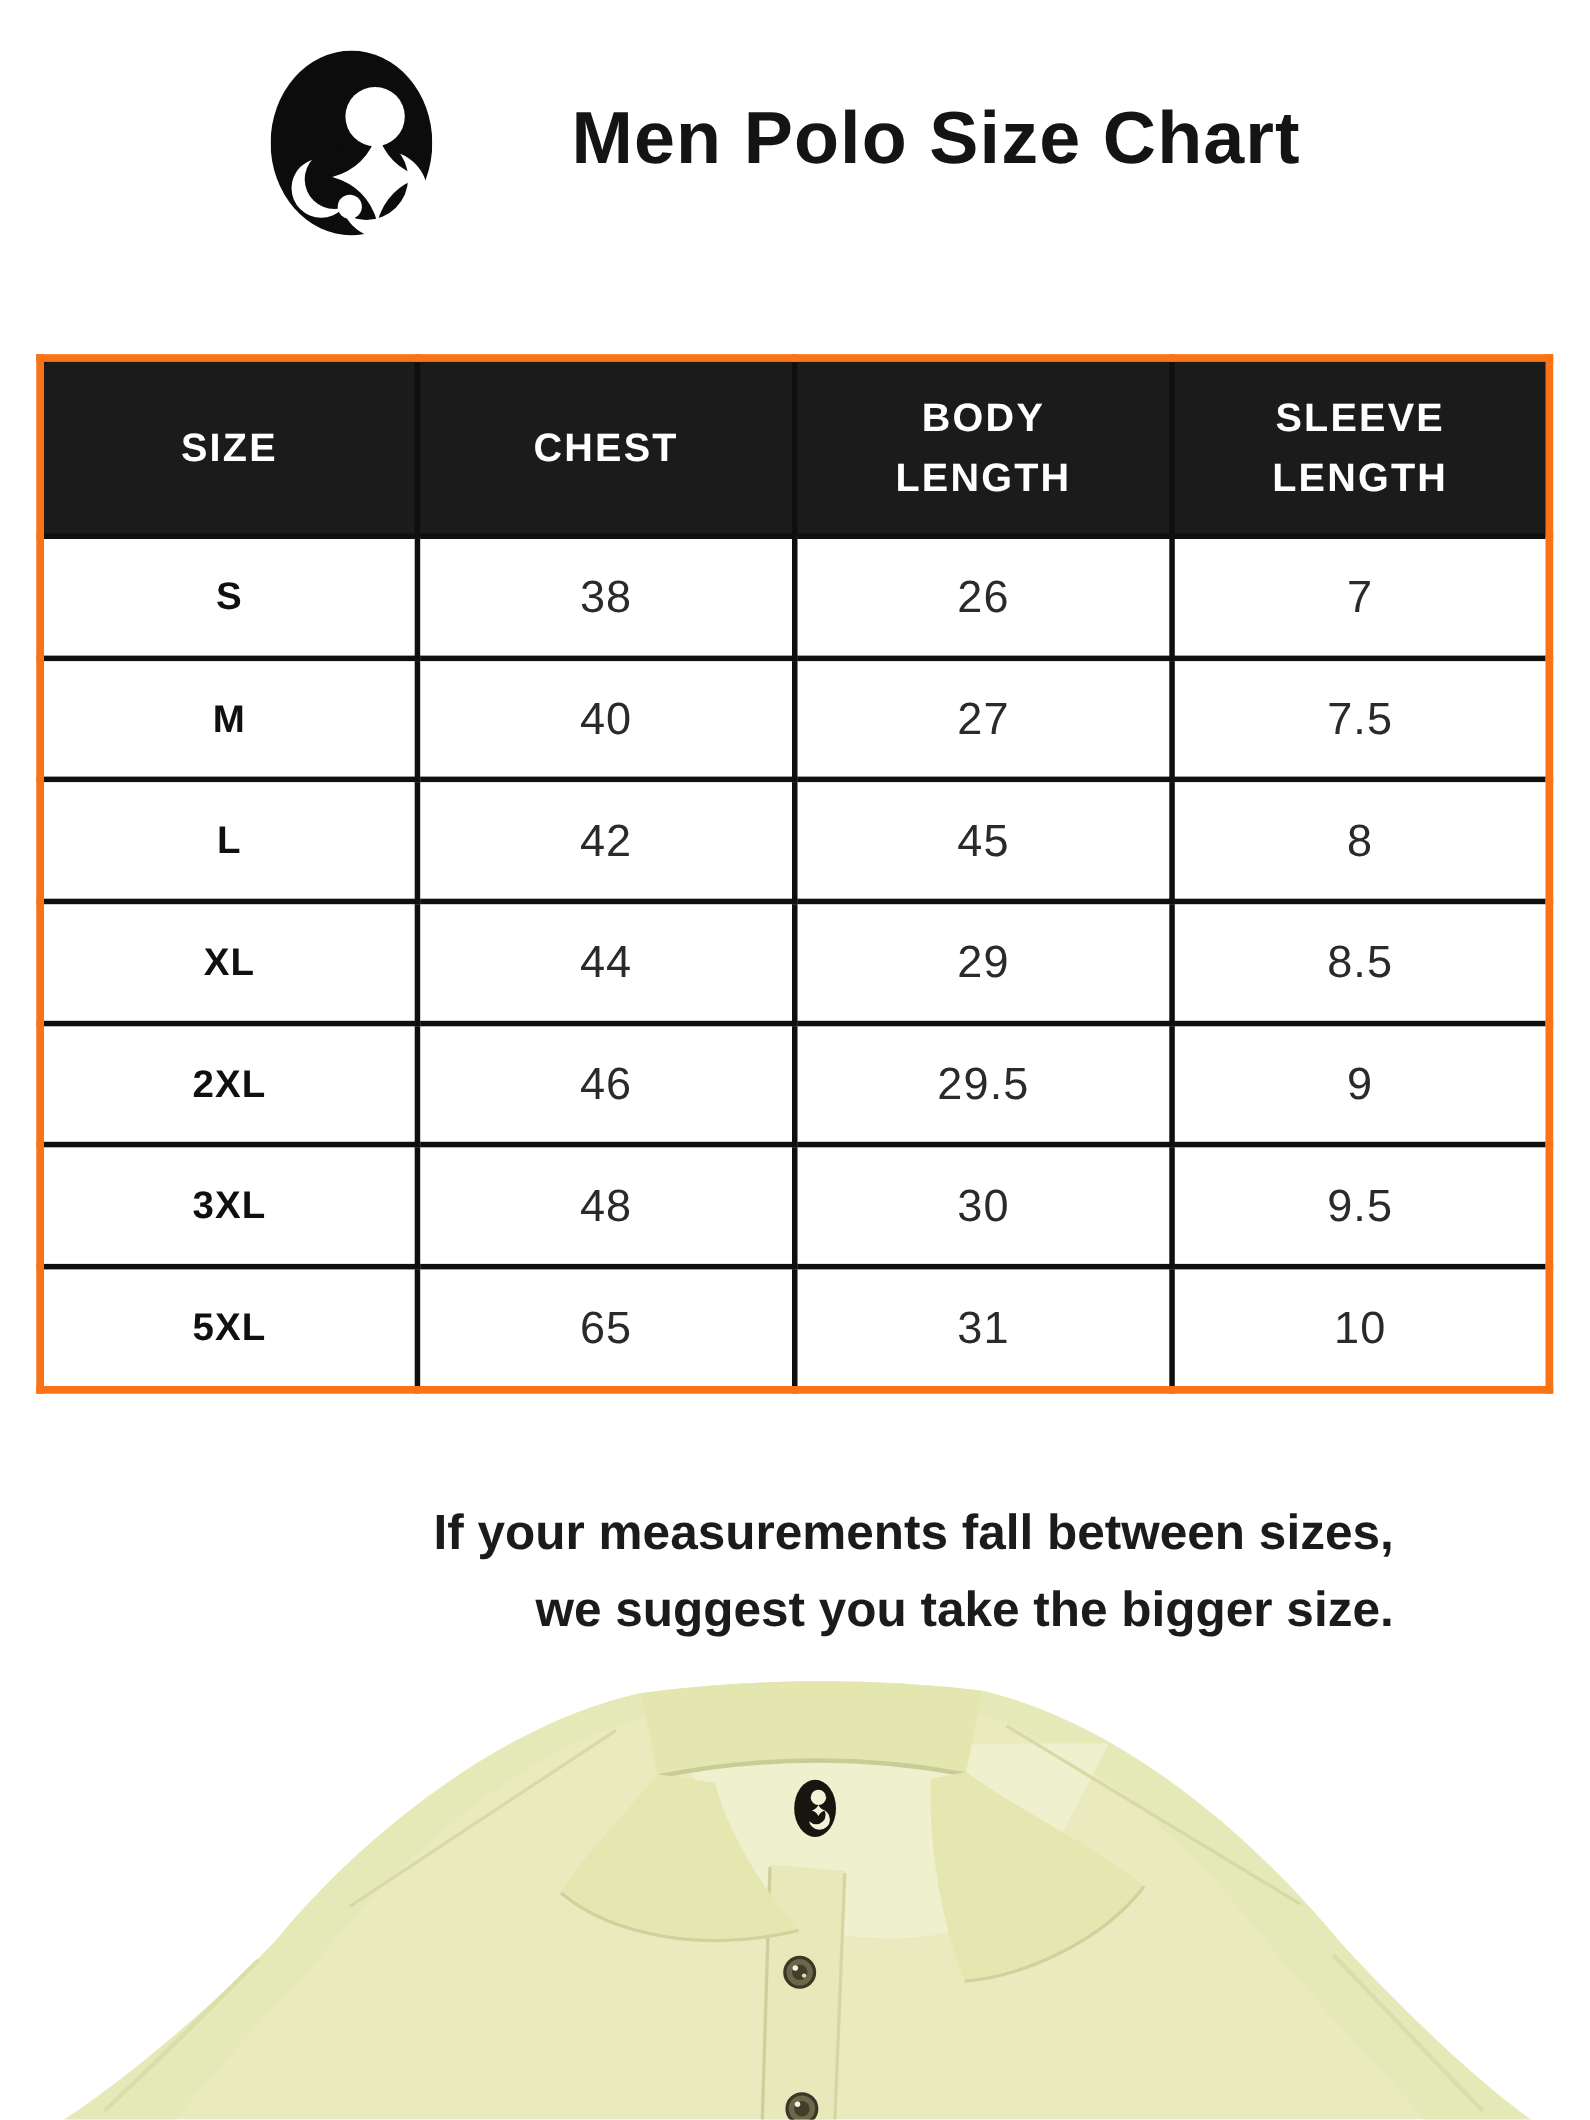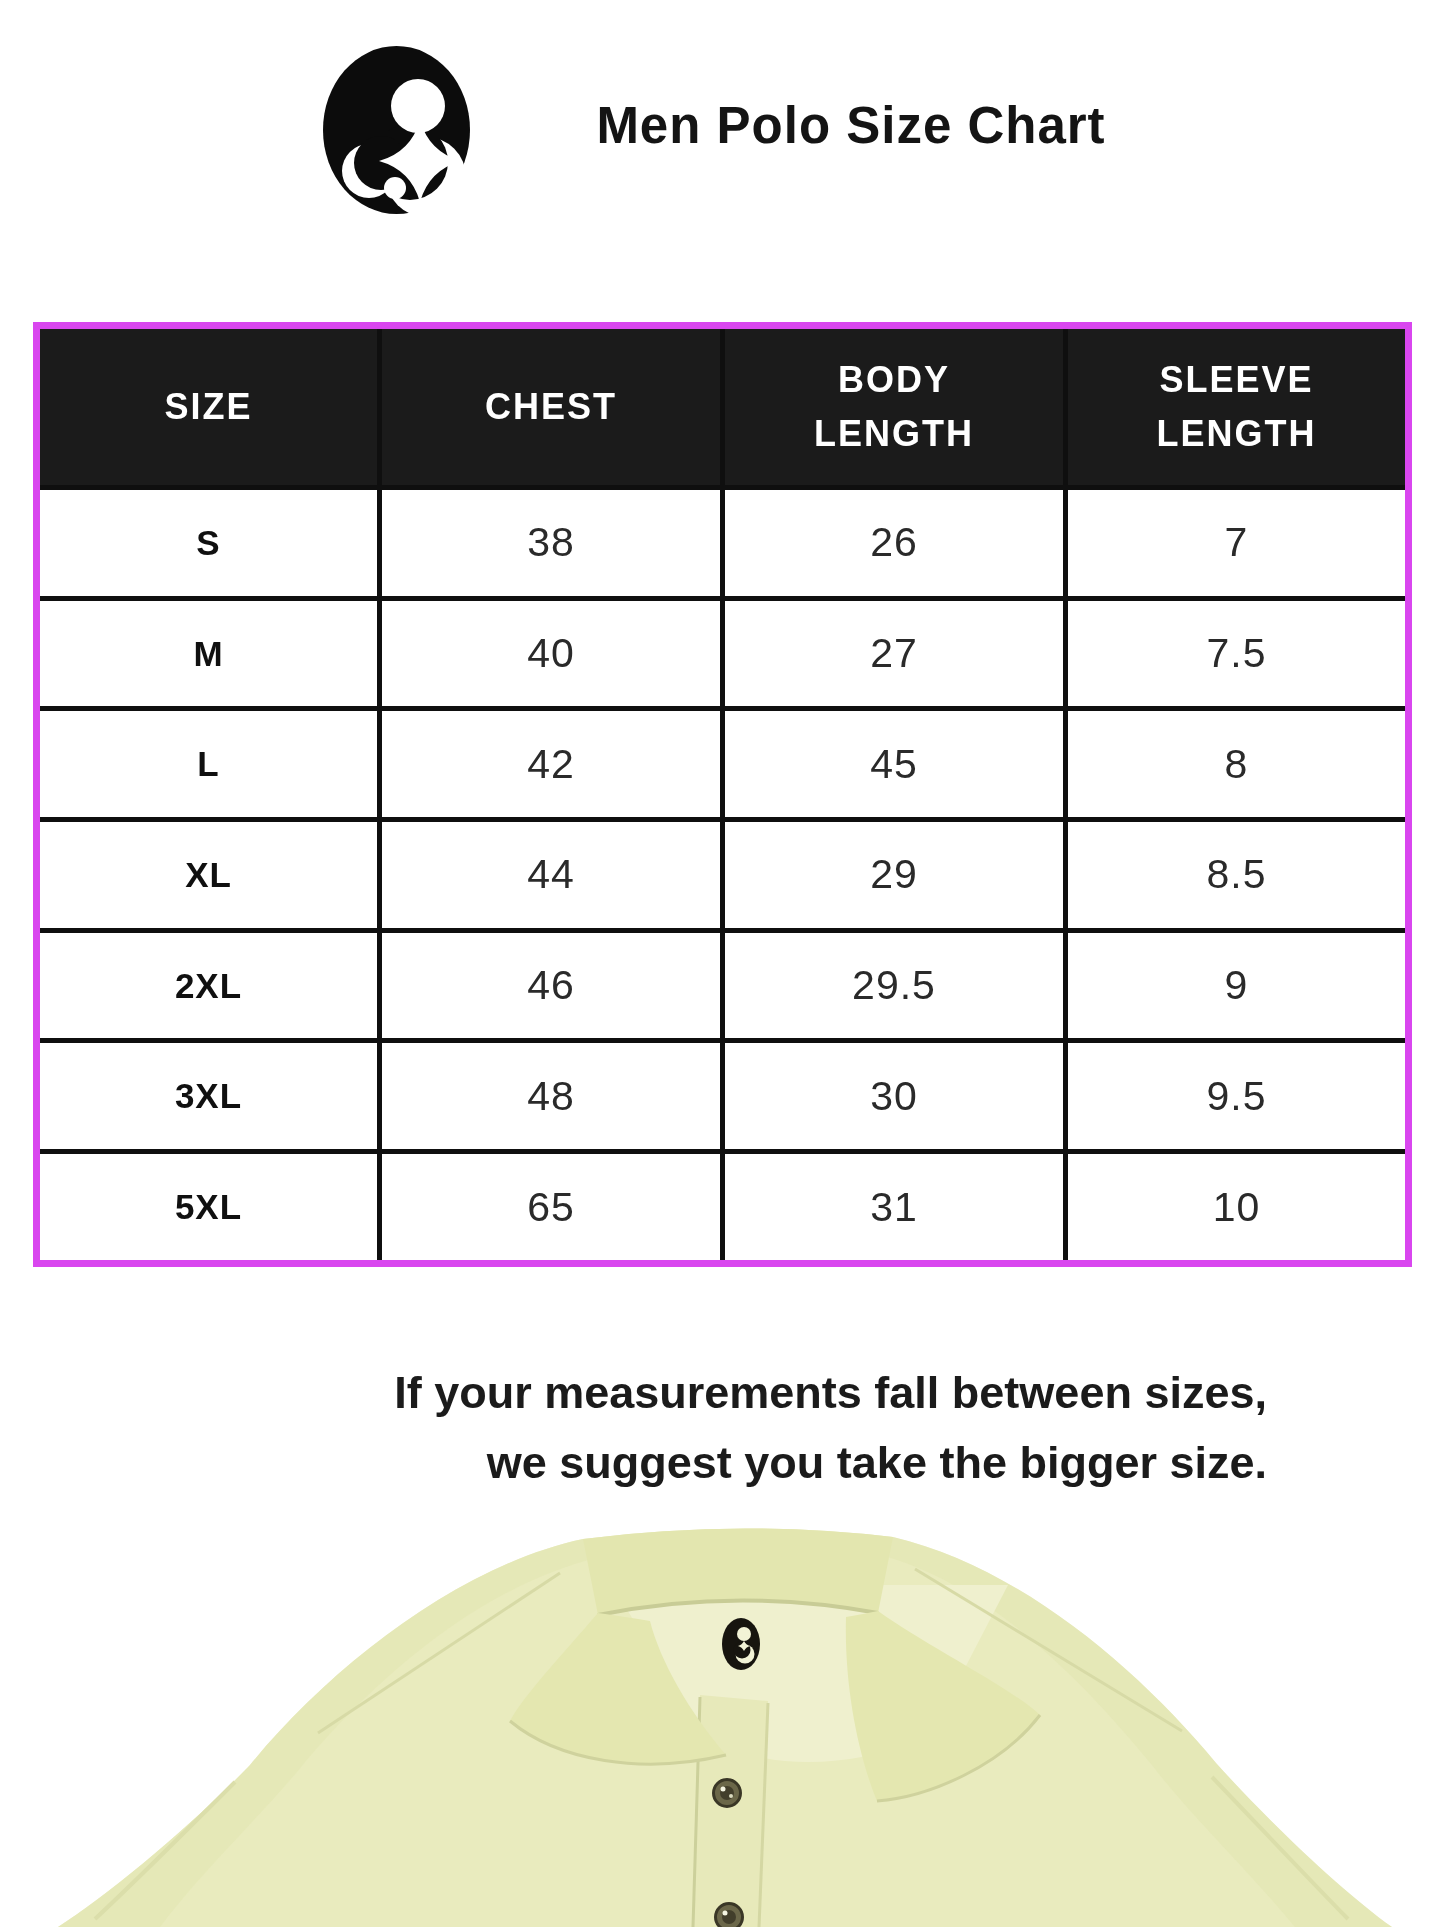--- a/index.html
+++ b/index.html
@@ -7,27 +7,27 @@
     width:1445px;height:1927px;background:#ffffff;
     font-family:"Liberation Sans", sans-serif;
     position:relative;overflow:hidden;
   }
   .header{
     position:absolute;top:0;left:0;width:1445px;height:250px;
     display:flex;align-items:center;justify-content:center;gap:110px;
   }
   .logo-svg{width:147px;height:168px;margin-top:10px;flex:0 0 auto;}
   .page-title{
-    font-size:51px;font-weight:800;color:#141414;letter-spacing:1px;
+    font-size:67px;font-weight:800;color:#141414;letter-spacing:1px;
     margin:16px;white-space:nowrap;
   }
   table.size-table{
     position:absolute;top:322px;left:33px;width:1379px;height:945px;
     border-collapse:collapse;table-layout:fixed;background:#ffffff;
-    border:7px solid #d946ef;
+    border:7px solid #f97316;
     padding-left:40px;
   }
   .size-table th,.size-table td{
     border:5px solid #0f0f0f;text-align:center;vertical-align:middle;
   }
   .size-table thead th{
     background:#1b1b1b;color:#ffffff;font-size:36px;font-weight:700;
     letter-spacing:2px;height:156px;line-height:1.5;padding:0 58px;
   }
   .size-table tbody td{

